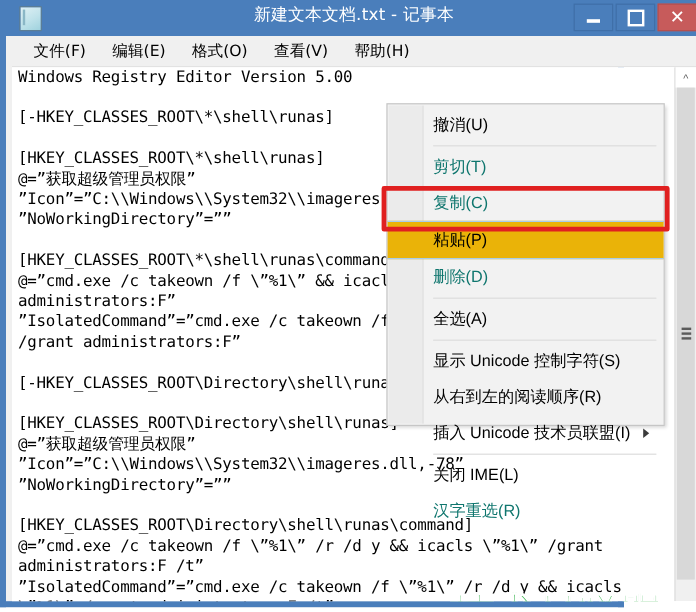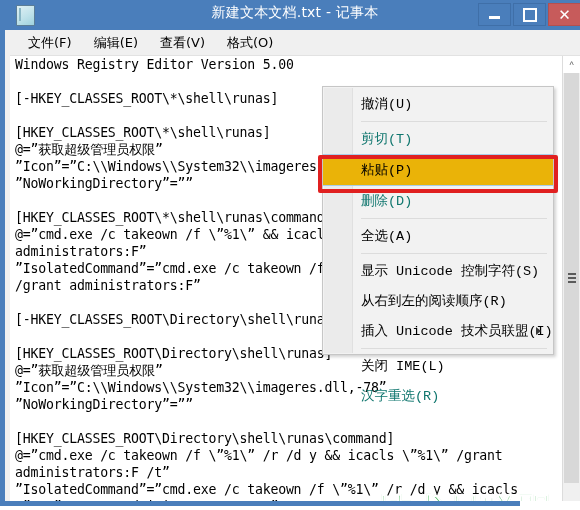--- a/index.html
+++ b/index.html
@@ -121,21 +121,21 @@
     box-sizing:border-box;
     padding:2px 0;
   }
   .ctxmenu .gutter{
     position:absolute;left:1px;top:1px;width:28px;bottom:1px;
     background:#ebebeb;border-right:1px solid #e0e0e0;
   }
   .ctx-item{
     position:relative;height:30px;display:flex;align-items:center;
     padding-left:38px;font-size:13.5px;color:#000;
-    font-family:Liberation Mono, monospace;
+    font-family:Liberation Sans, sans-serif;
     white-space:nowrap;z-index:2;
   }
   .ctx-item.disabled{color:#0f766e;}
   .ctx-item.highlight{
     background:#eab308;
     border-top:1px solid #a8cdea;
     border-bottom:1px solid #a8cdea;
   }
   .ctx-sep{
     height:1px;background:#dcdcdc;margin:2px 6px 2px 38px;position:relative;z-index:2;
@@ -168,22 +168,23 @@
         <div class="wb">
             <span class="max-glyph"></span>
           </div>
         <div class="wb close">✕</div>
       </div>
     </div>
 
     <div class="menubar">
       <div class="mb-item">文件(F)</div>
       <div class="mb-item">编辑(E)</div>
+      <div class="mb-item">格式(O)</div>
       <div class="mb-item">查看(V)</div>
-      <div class="mb-item">格式(O)</div>
+      <div class="mb-item">帮助(H)</div>
     </div>
 
     <div class="editor">
       <div class="text-layer" id="textLayer"><div>Windows Registry Editor Version 5.00</div><div></div><div>[-HKEY_CLASSES_ROOT\*\shell\runas]</div><div></div><div>[HKEY_CLASSES_ROOT\*\shell\runas]</div><div>@=”获取超级管理员权限”</div><div>”Icon”=”C:\\Windows\\System32\\imageres.dll,-78”</div><div>”NoWorkingDirectory”=””</div><div></div><div>[HKEY_CLASSES_ROOT\*\shell\runas\command]</div><div>@=”cmd.exe /c takeown /f \”%1\” &amp;&amp; icacls \”%1\” /grant</div><div>administrators:F”</div><div>”IsolatedCommand”=”cmd.exe /c takeown /f \”%1\” &amp;&amp; icacls \”%1\”</div><div>/grant administrators:F”</div><div></div><div>[-HKEY_CLASSES_ROOT\Directory\shell\runas]</div><div></div><div>[HKEY_CLASSES_ROOT\Directory\shell\runas]</div><div>@=”获取超级管理员权限”</div><div>”Icon”=”C:\\Windows\\System32\\imageres.dll,-78”</div><div>”NoWorkingDirectory”=””</div><div></div><div>[HKEY_CLASSES_ROOT\Directory\shell\runas\command]</div><div>@=”cmd.exe /c takeown /f \”%1\” /r /d y &amp;&amp; icacls \”%1\” /grant</div><div>administrators:F /t”</div><div>”IsolatedCommand”=”cmd.exe /c takeown /f \”%1\” /r /d y &amp;&amp; icacls</div><div>\”%1\” /grant administrators:F /t”</div></div>
 
       <div class="watermark">
 
         <div class="wm-green">技术员联盟</div>
 
       </div>
@@ -203,20 +204,23 @@
 
   <div class="ctxmenu" id="ctxMenu">
     <div class="gutter"></div>
   <div class="ctx-item">
         <span>撤消(U)</span>
       </div>
       <div class="ctx-sep"></div>
       <div class="ctx-item disabled">
         <span>剪切(T)</span>
       </div>
+      <div class="ctx-item disabled">
+        <span>复制(C)</span>
+      </div>
       <div class="ctx-item highlight">
         <span>粘贴(P)</span>
       </div>
       <div class="ctx-item disabled">
         <span>删除(D)</span>
       </div>
       <div class="ctx-sep"></div>
       <div class="ctx-item">
         <span>全选(A)</span>
       </div>

